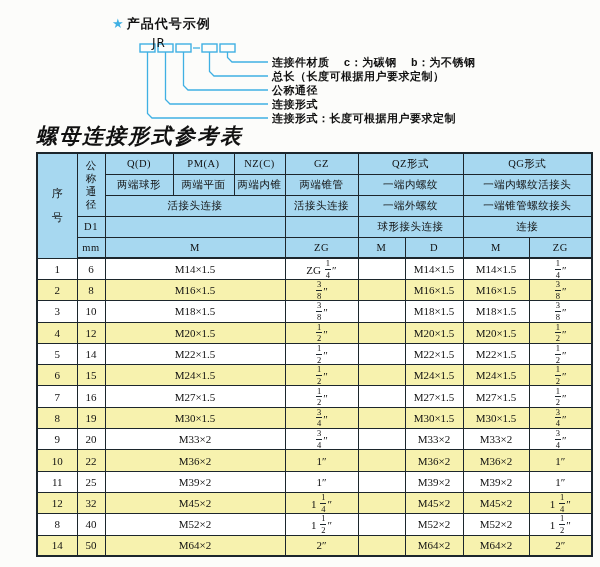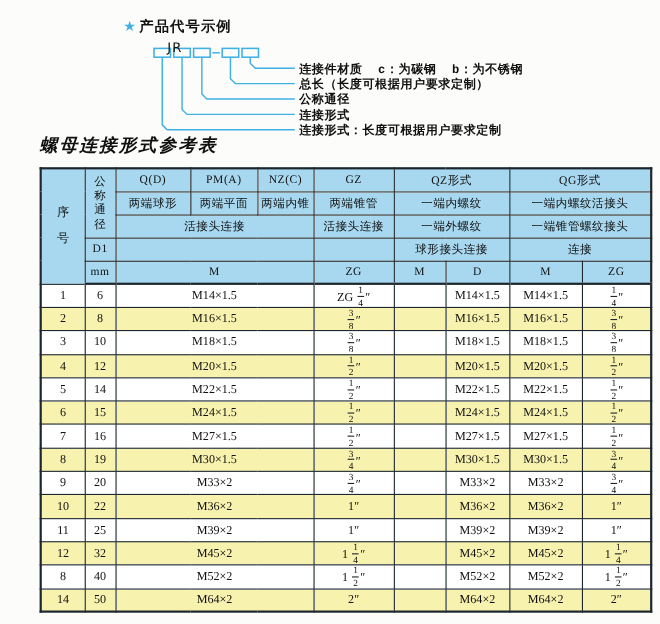--- a/index.html
+++ b/index.html
@@ -39,21 +39,21 @@
   .diagram-label{
     position:absolute;left:272px;
     font-family:Liberation Mono, monospace;
     font-size:11px;font-weight:bold;letter-spacing:0.5px;
     white-space:pre;
   }
   
   .table-title{
     position:absolute;left:36px;top:122px;
     font-family:"Liberation Serif","DejaVu Serif",serif;
-    font-size:16px;font-weight:bold;font-style:italic;
+    font-size:21px;font-weight:bold;font-style:italic;
     letter-spacing:2px;
   }
   
   table.ref{
     position:absolute;left:36px;top:152px;
     width:555px;table-layout:fixed;
     border-collapse:collapse;
     border:2px solid var(--border);
     font-family:"Liberation Serif","DejaVu Serif",serif;
   }

